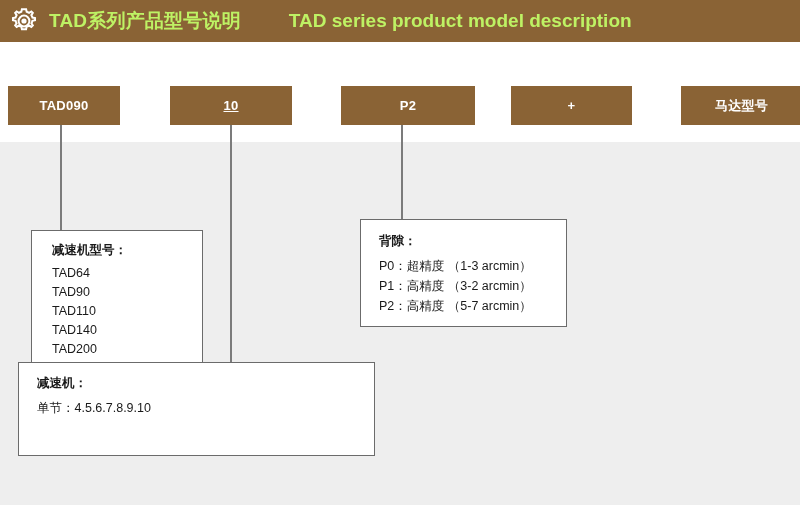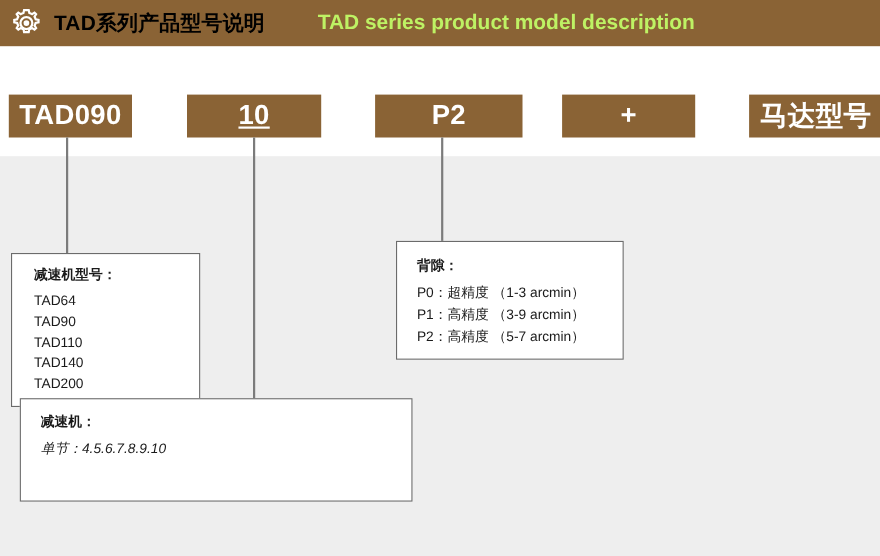--- a/index.html
+++ b/index.html
@@ -31,21 +31,21 @@
     width: 34px;
     height: 34px;
     margin-left: 7px;
     margin-right: 8px;
     flex: 0 0 auto;
     display: flex;
     align-items: center;
     justify-content: center;
   }
   .header-title-cn {
-    color: #000000;
+    color: #bef264;
     font-size: 19px;
     font-weight: bold;
     letter-spacing: 0.2px;
     white-space: nowrap;
   }
   .header-title-en {
     color: #bef264;
     font-size: 19px;
     font-weight: bold;
     white-space: nowrap;
@@ -64,21 +64,21 @@
 
   
   .code-box {
     position: absolute;
     height: 39px;
     background: #8a6335;
     color: #ffffff;
     display: flex;
     align-items: center;
     justify-content: center;
-    font-size: 25px;
+    font-size: 13px;
     font-weight: bold;
     top: 86px;
     box-sizing: border-box;
     letter-spacing: 0.3px;
   }
   #box-tad090 { left: 8px;   width: 112px; }
   #box-ratio  { left: 170px; width: 122px; text-decoration: underline; }
   #box-p2     { left: 341px; width: 134px; }
   #box-plus   { left: 511px; width: 121px; }
   #box-motor  { left: 681px; width: 121px; }
@@ -93,21 +93,21 @@
   #conn-ratio { left: 230px; top: 125px; height: 238px; }
   #conn-gap   { left: 401px; top: 125px; height: 95px;  }
 
   
   .info-box {
     position: absolute;
     background: #ffffff;
     border: 1.5px solid #6b6b6b;
     box-sizing: border-box;
   }
-  #info-model { left: 10px;  top: 230px; width: 172px; height: 140px; }
+  #info-model { left: 31px;  top: 230px; width: 172px; height: 140px; }
   #info-gap   { left: 360px; top: 219px; width: 207px; height: 108px; }
   #info-ratio { left: 18px;  top: 362px; width: 357px; height: 94px;  }
 
   .info-title {
     font-size: 12.5px;
     font-weight: bold;
     color: #1a1a1a;
     margin: 0;
     white-space: nowrap;
   }
@@ -121,21 +121,21 @@
   #info-model .info-title { position: absolute; left: 20px; top: 11px; }
   #info-model .lines { position: absolute; left: 20px; top: 33px; }
   #info-model .info-line { line-height: 19px; }
 
   #info-gap .info-title { position: absolute; left: 18px; top: 13px; }
   #info-gap .lines { position: absolute; left: 18px; top: 36px; }
   #info-gap .info-line { line-height: 20px; }
 
   #info-ratio .info-title { position: absolute; left: 18px; top: 12px; }
   #info-ratio .lines { position: absolute; left: 18px; top: 34px; }
-  #info-ratio .info-line { line-height: 23px; font-style: italic; }
+  #info-ratio .info-line { line-height: 23px; }
 </style>
 </head>
 <body>
 
 <div class="header">
   <span class="header-icon">
     <svg width="32" height="32" viewBox="0 0 32 32" aria-hidden="true">
       <g fill="none" stroke="#ffffff" stroke-width="2">
         <path d="M16 4.2 l2.1 0 0.55 2.6 a9.9 9.9 0 0 1 2.45 1.02 l2.25-1.42 1.48 1.48 -1.42 2.25
                  a9.9 9.9 0 0 1 1.02 2.45 l2.6 0.55 0 2.1 -2.6 0.55 a9.9 9.9 0 0 1 -1.02 2.45
@@ -172,21 +172,21 @@
     <div class="info-line">TAD110</div>
     <div class="info-line">TAD140</div>
     <div class="info-line">TAD200</div>
   </div>
 </div>
 
 <div class="info-box" id="info-gap">
   <div class="info-title">背隙：</div>
   <div class="lines">
     <div class="info-line">P0：超精度 （1-3 arcmin）</div>
-    <div class="info-line">P1：高精度 （3-9 arcmin）</div>
+    <div class="info-line">P1：高精度 （3-2 arcmin）</div>
     <div class="info-line">P2：高精度 （5-7 arcmin）</div>
   </div>
 </div>
 
 <div class="info-box" id="info-ratio">
   <div class="info-title">减速机：</div>
   <div class="lines">
     <div class="info-line">单节：4.5.6.7.8.9.10</div>
   </div>
 </div>

